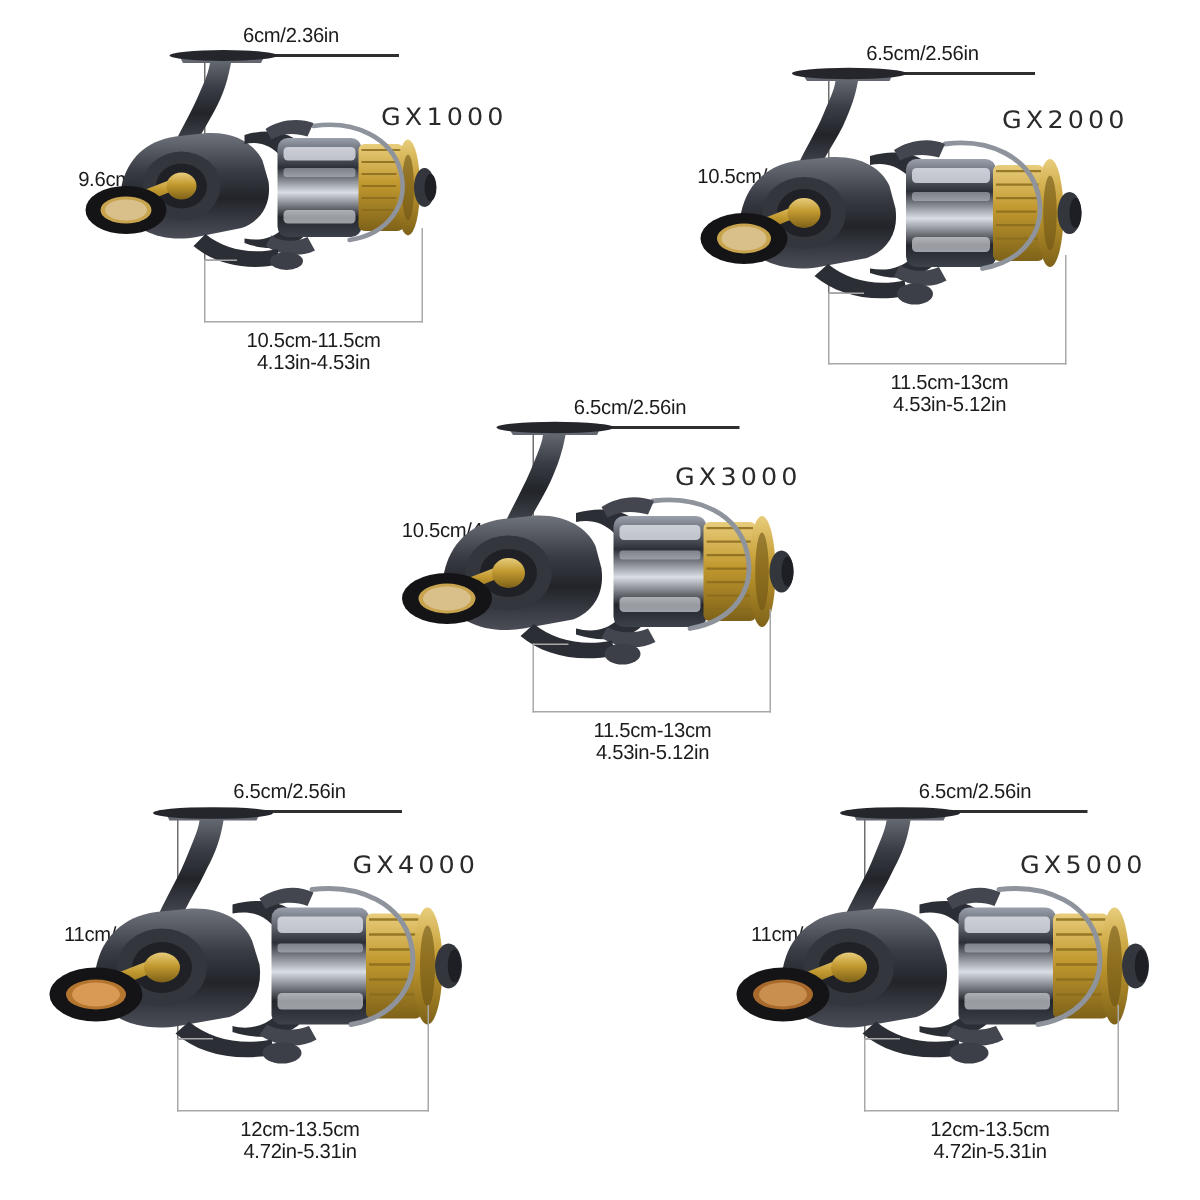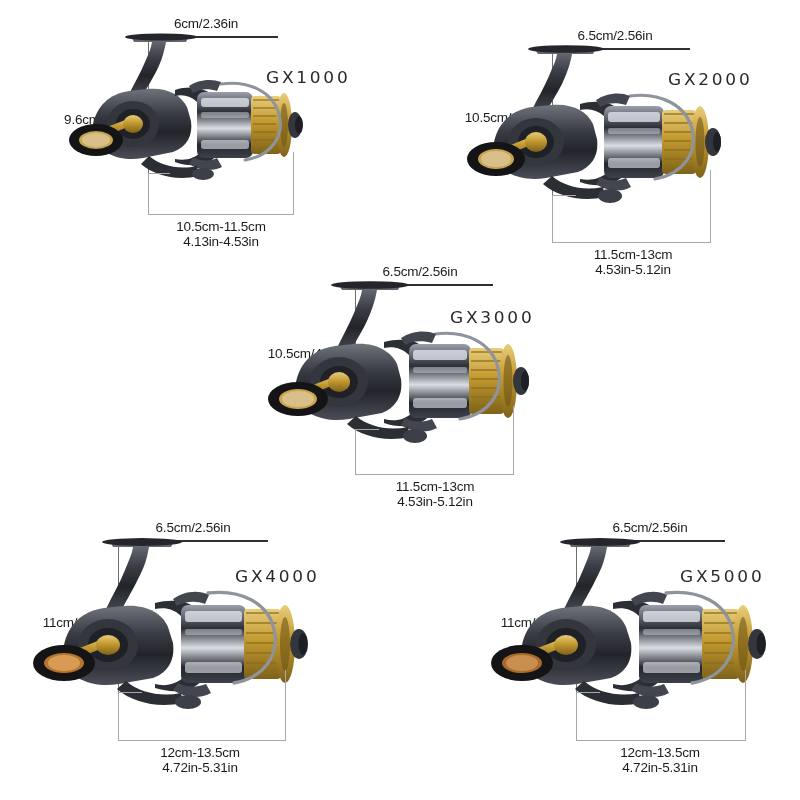--- a/index.html
+++ b/index.html
@@ -50,21 +50,21 @@
 
   
   .reel{position:absolute;left:0;top:0;}
   .reel svg{display:block;overflow:visible;}
 </style>
 </head>
 <body>
 
 <div class="sheet">
 
-  <div class="reel-cell" style="left:16px;top:0px;width:400px;height:260px;">
+  <div class="reel-cell" style="left:4px;top:0px;width:400px;height:260px;">
 
     <div class="dim-text dim-top" style="left:130px;top:16px;width:120px;">6cm/2.36in</div>
     <div class="rule h dark" style="left:148px;top:36px;width:114px;"></div>
 
     <div class="dim-text dim-left" style="left:18px;top:112px;width:105px;">9.6cm/3.78in</div>
     <div class="rule v" style="left:132px;top:36px;height:138px;"></div>
     <div class="rule h" style="left:132px;top:36px;width:18px;"></div>
     <div class="rule h" style="left:132px;top:173px;width:18px;"></div>
 
     <div class="reel" style="left:55px;top:28px;">

